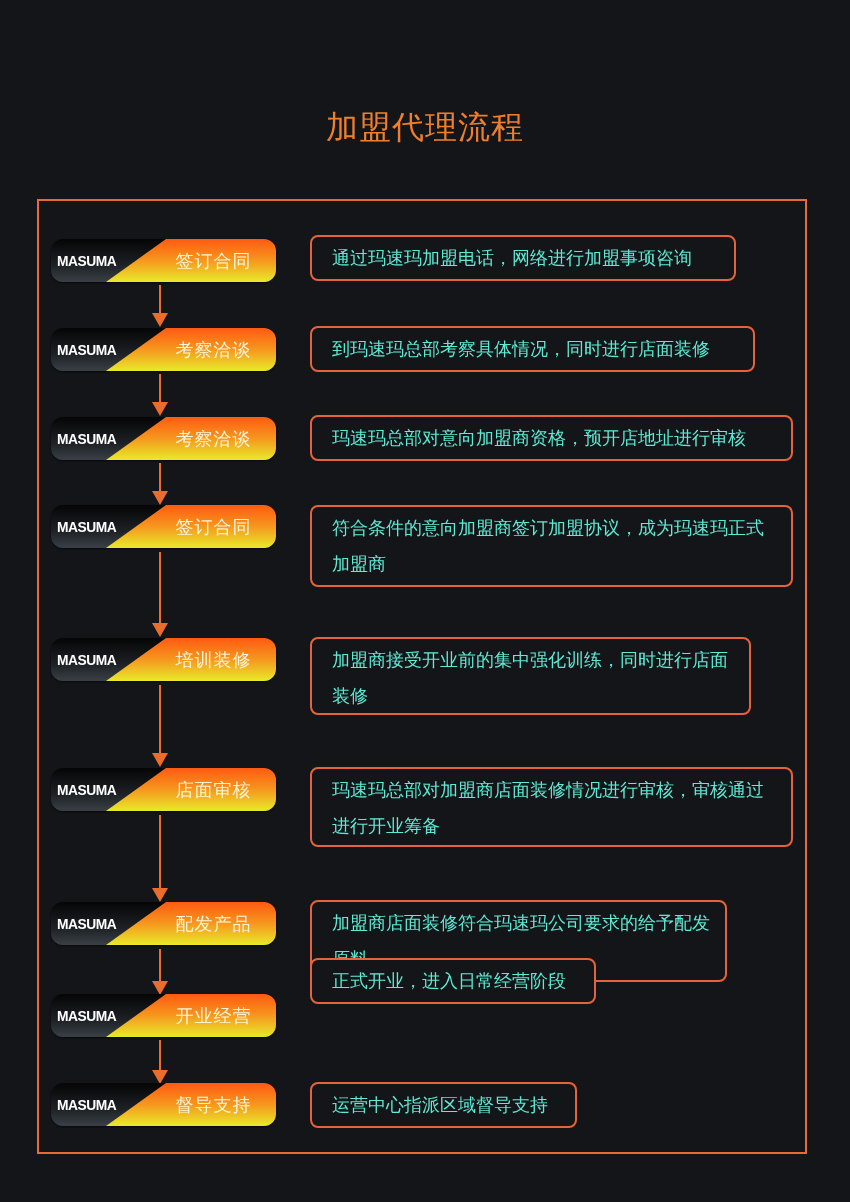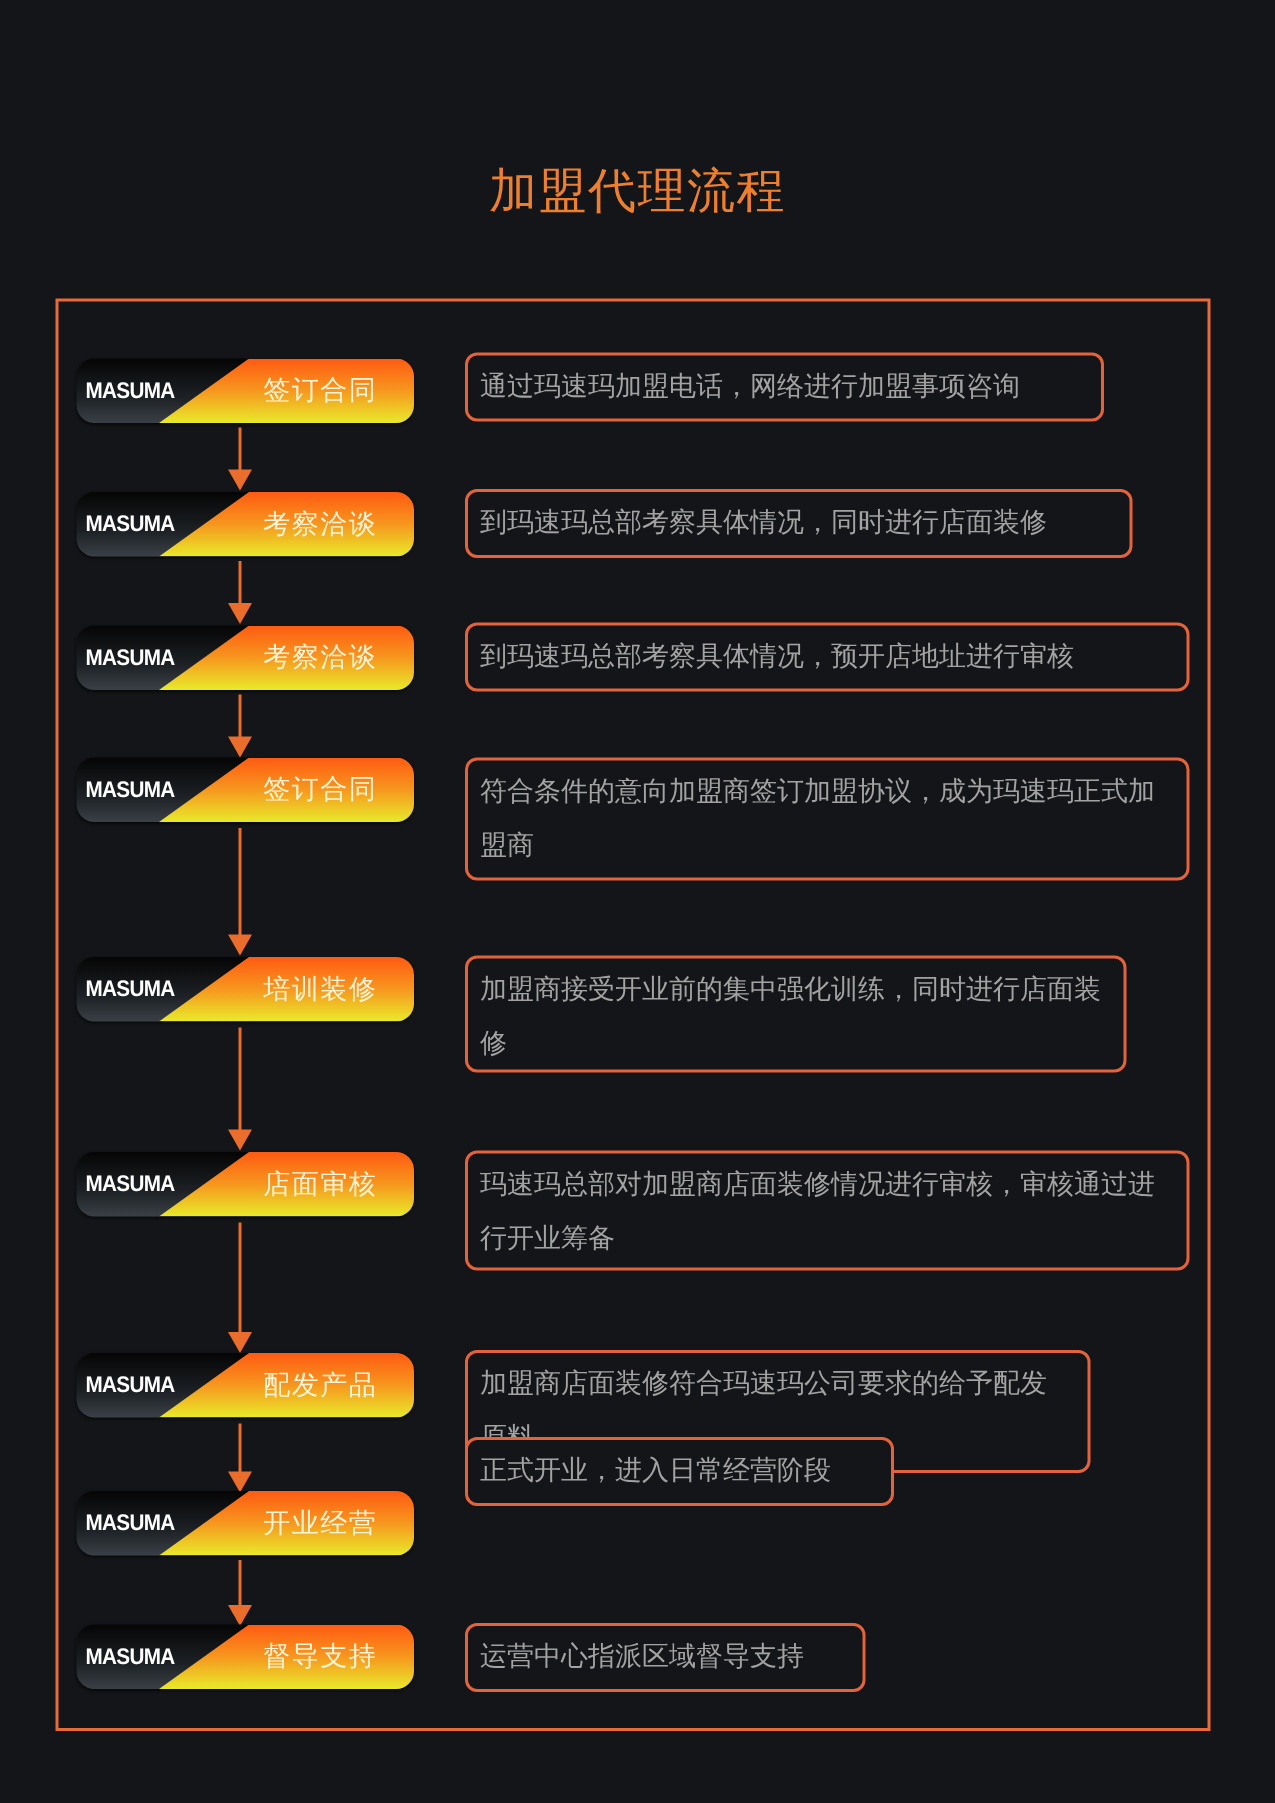--- a/index.html
+++ b/index.html
@@ -29,22 +29,22 @@
     color: #fff; font-family: "Liberation Sans", sans-serif; font-weight: bold;
     font-size: 15px; letter-spacing: -0.5px; transform: scaleX(0.92); transform-origin: left center;
   }
   .pill .label {
     position: absolute; left: 100px; width: 125px; top: 0; height: 100%;
     line-height: 43px; text-align: center; color: #fff5d6; font-size: 18px;
     letter-spacing: 1px;
   }
   .desc {
     position: absolute; left: 310px; border: 2px solid #e5633a; border-radius: 8px;
-    background: #131518; color: #a3a3a3; font-size: 18px; line-height: 36px;
-    padding: 3px 12px 3px 8px;
+    background: #131518; color: #5eead4; font-size: 18px; line-height: 36px;
+    padding: 3px 12px 3px 20px;
   }
   .arrow {
     position: absolute; left: 159px; width: 2px; background: #ea6d2c;
   }
   .arrow::after {
     content: ""; position: absolute; left: -7px; bottom: -2px;
     border-left: 8px solid transparent; border-right: 8px solid transparent;
     border-top: 14px solid #ea6d2c;
   }
 </style>
@@ -68,21 +68,21 @@
   <span class="label">考察洽谈</span>
 </div>
 <div class="desc" style="top:326px;width:445px">到玛速玛总部考察具体情况，同时进行店面装修</div>
 <div class="arrow" style="top:374px;height:40px"></div>
 
 <div class="pill" style="top:417px">
   <div class="hl"></div>
   <span class="brand">MASUMA</span>
   <span class="label">考察洽谈</span>
 </div>
-<div class="desc" style="top:415px;width:483px">到玛速玛总部考察具体情况，预开店地址进行审核</div>
+<div class="desc" style="top:415px;width:483px">玛速玛总部对意向加盟商资格，预开店地址进行审核</div>
 <div class="arrow" style="top:463px;height:40px"></div>
 
 <div class="pill" style="top:505px">
   <div class="hl"></div>
   <span class="brand">MASUMA</span>
   <span class="label">签订合同</span>
 </div>
 <div class="desc" style="top:505px;width:483px;height:82px">符合条件的意向加盟商签订加盟协议，成为玛速玛正式加盟商</div>
 <div class="arrow" style="top:552px;height:83px"></div>
 

